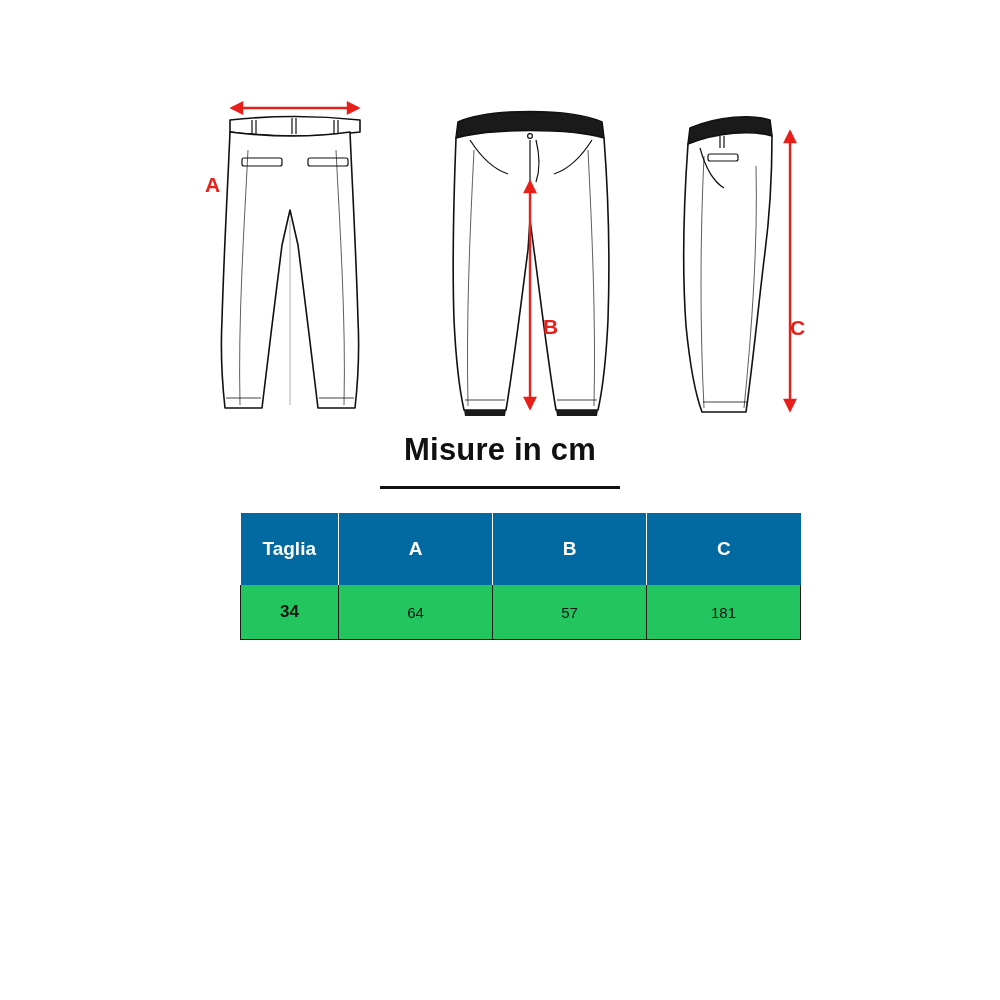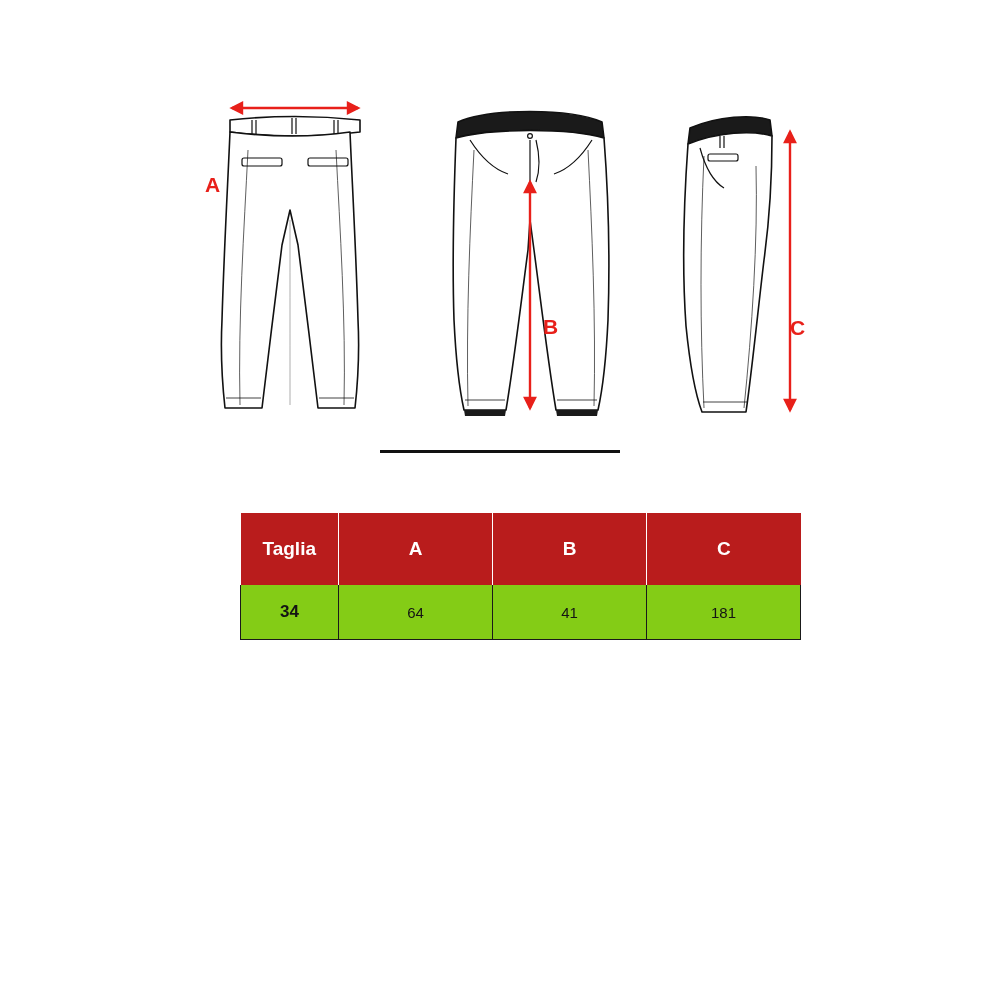--- a/index.html
+++ b/index.html
@@ -79,39 +79,39 @@
     left: 240px;
     top: 513px;
     width: 560px;
   }
   table.size-table {
     border-collapse: collapse;
     width: 560px;
     table-layout: fixed;
   }
   table.size-table thead th {
-    background: #b91c1c;
+    background: #0369a1;
     color: #ffffff;
     font-size: 19px;
     font-weight: bold;
     height: 70px;
     border-right: 1px solid #ffffff;
     text-align: center;
     vertical-align: middle;
   }
   table.size-table thead th:last-child { border-right: none; }
   table.size-table tbody td {
     height: 52px;
     border: 1px solid #1a1a1a;
     border-top: none;
     text-align: center;
     vertical-align: middle;
     font-size: 15px;
     color: #141414;
-    background: #84cc16;
+    background: #22c55e;
   }
   table.size-table tbody td.size-col {
     font-weight: bold;
     font-size: 17px;
   }
   table.size-table col.c-size { width: 98px; }
   table.size-table col.c-a    { width: 154px; }
   table.size-table col.c-b    { width: 154px; }
   table.size-table col.c-c    { width: 154px; }
 </style>
@@ -228,20 +228,21 @@
         </g>
       </svg>
     </div>
 
     <span class="dim-label label-a">A</span>
     <span class="dim-label label-b">B</span>
     <span class="dim-label label-c">C</span>
   </div>
 
   <div class="title-block">
+    <div class="title">Misure in cm</div>
     <div class="title-rule"></div>
   </div>
 
   <div class="table-wrap">
     <table class="size-table">
       <colgroup>
         <col class="c-size">
           <col class="c-a">
           <col class="c-b">
           <col class="c-c">
@@ -251,20 +252,20 @@
           <th>Taglia</th>
           <th>A</th>
           <th>B</th>
           <th>C</th>
         </tr>
       </thead>
       <tbody>
         <tr>
           <td class="size-col">34</td>
           <td>64</td>
-          <td>41</td>
+          <td>57</td>
           <td>181</td>
         </tr>
       </tbody>
     </table>
   </div>
 
 </div>
 
 </body></html>

